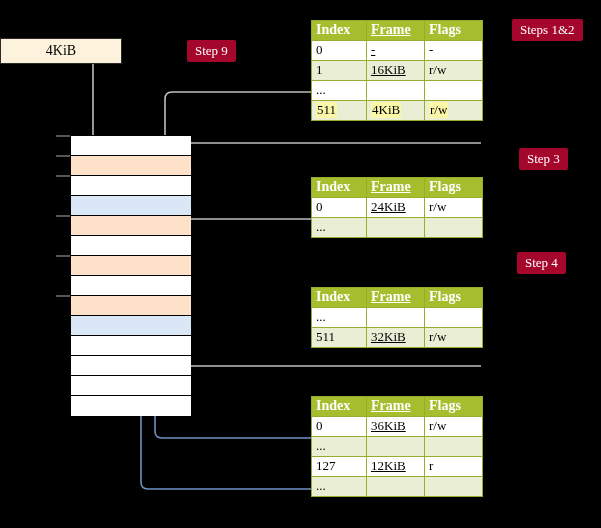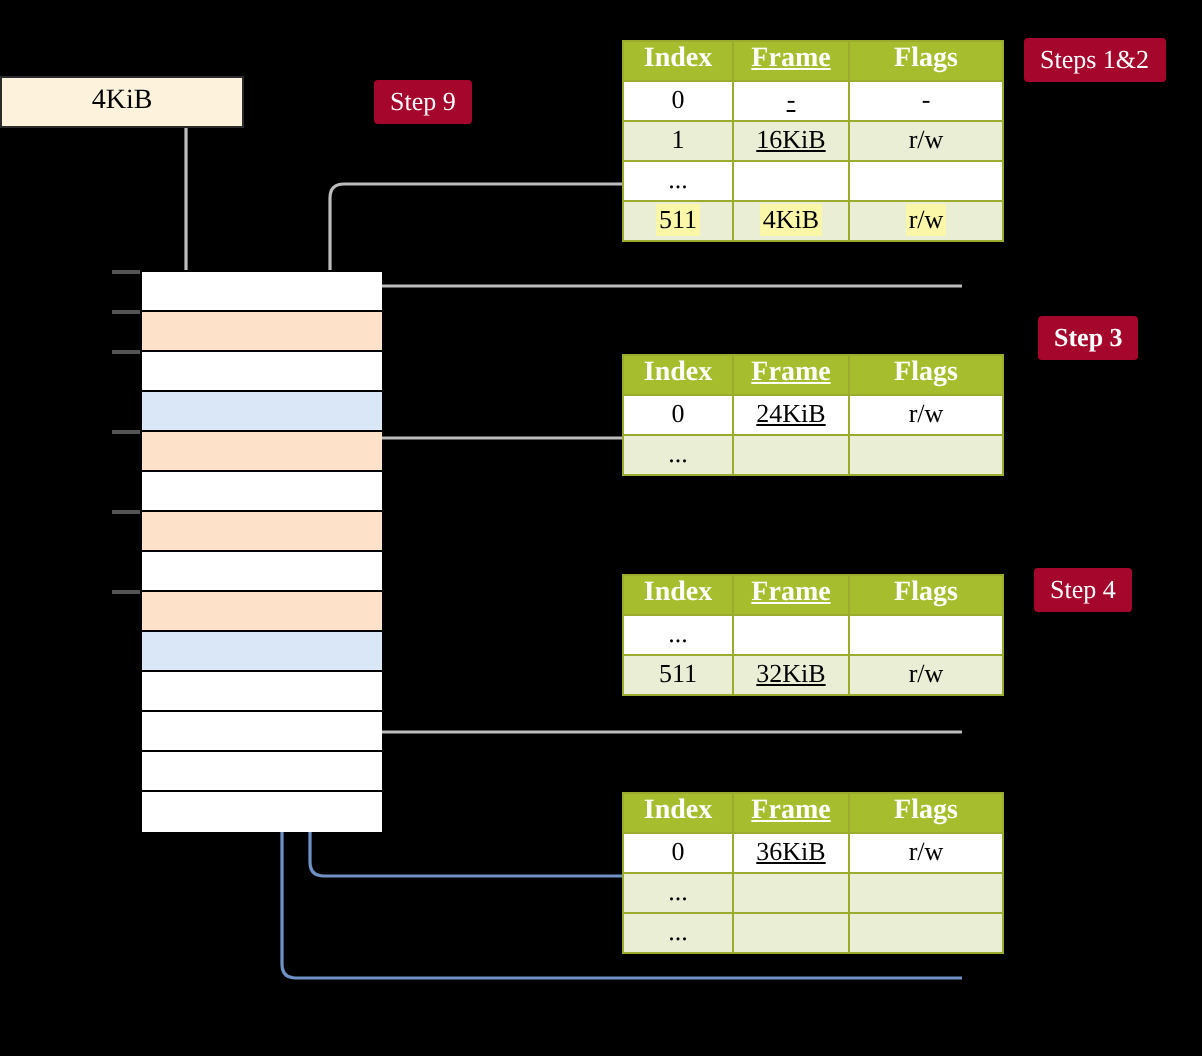--- a/index.html
+++ b/index.html
@@ -23,47 +23,47 @@
 
   
   .chip{
     position:absolute;background:#a5062c;color:#fff;
     font-size:13px;line-height:1;padding:4px 8px 5px 8px;
     border-radius:2px;white-space:nowrap;
     box-shadow:0 1px 0 rgba(0,0,0,.6);
   }
   .chip.s0{left:187px;top:40px;}
   .chip.s12{left:512px;top:19px;text-align:right;}
-  .chip.s3{left:519px;top:158px;font-weight:bold;}
-  .chip.s4{left:517px;top:284px;}
+  .chip.s3{left:519px;top:148px;}
+  .chip.s4{left:517px;top:252px;}
 
   
   .mem{position:absolute;left:70px;top:135px;width:120px;height:280px;
        border:1px solid #000;box-sizing:border-box;background:#fff;}
   .mrow{position:absolute;left:0;width:120px;height:20px;box-sizing:border-box;
         border-bottom:1px solid #000;}
   .mrow.last{border-bottom:none;}
   .mrow.white{background:#ffffff;}
   .mrow.peach{background:#fde1c8;}
   .mrow.blue{background:#d9e7f7;}
 
   
   .tick{position:absolute;width:14px;height:0;border-top:2px solid #555;}
 
   
   .ptable{position:absolute;border-collapse:collapse;font-size:13px;
           background:#fff;border:1px solid #9aab2e;}
   .ptable td,.ptable th{border:1px solid #9aab2e;padding:1px 4px 2px 4px;
-          height:20px;box-sizing:border-box;text-align:center;font-weight:normal;margin-top:21px;}
+          height:20px;box-sizing:border-box;text-align:left;font-weight:normal;margin-top:21px;}
   .ptable th{background:#a6be2d;color:#fff;font-weight:bold;font-size:14px;}
   .ptable tr.alt td{background:#e9eed4;}
   .ptable tr.white td{background:#ffffff;}
   .ptable .c-index{width:55px;}
   .ptable .c-frame{width:58px;text-decoration:underline;}
-  .ptable .c-flags{width:77px;}
+  .ptable .c-flags{width:58px;}
   .hl{background:#fbf7a8 !important;display:inline-block;padding:0 1px;}
 
   .t1{left:311px;top:20px;}
   .t2{left:311px;top:177px;}
   .t3{left:311px;top:287px;}
   .t4{left:311px;top:396px;}
 </style>
 </head>
 <body>
 
@@ -219,20 +219,25 @@
         <tr class="white">
           <td class="c-index">0</td>
           <td class="c-frame">36KiB</td>
           <td class="c-flags">r/w</td>
         </tr>
         <tr class="alt">
           <td class="c-index">...</td>
           <td class="c-frame"></td>
           <td class="c-flags"></td>
         </tr>
+        <tr class="white">
+          <td class="c-index">127</td>
+          <td class="c-frame">12KiB</td>
+          <td class="c-flags">r</td>
+        </tr>
         <tr class="alt">
           <td class="c-index">...</td>
           <td class="c-frame"></td>
           <td class="c-flags"></td>
         </tr>
       </tbody>
   </table>
 
 </div>
 

